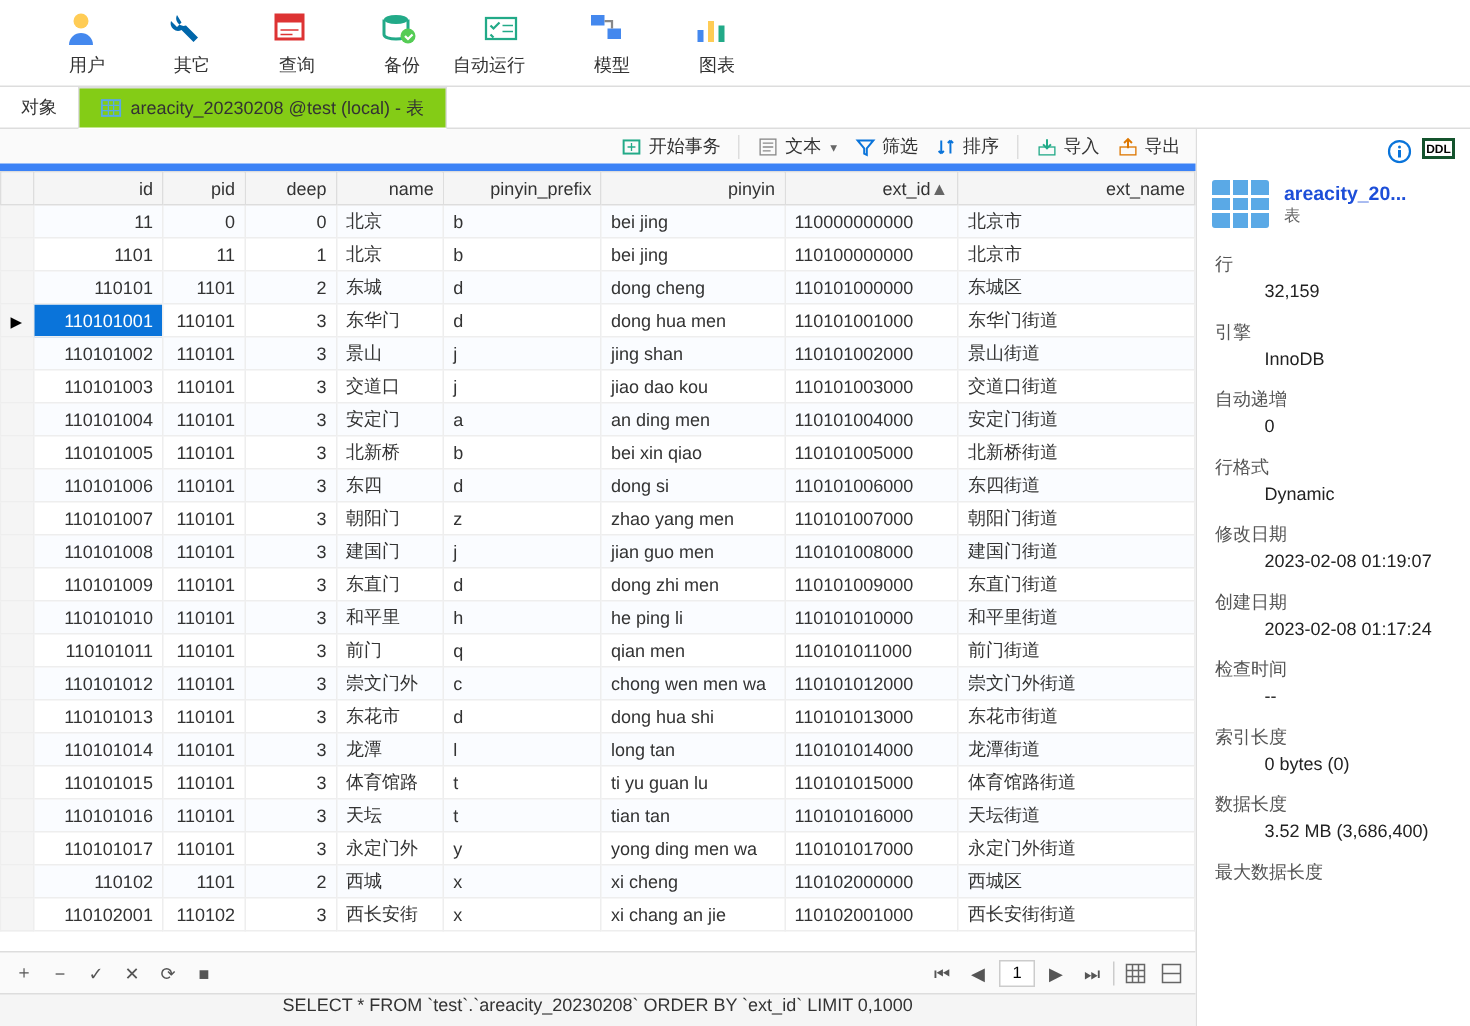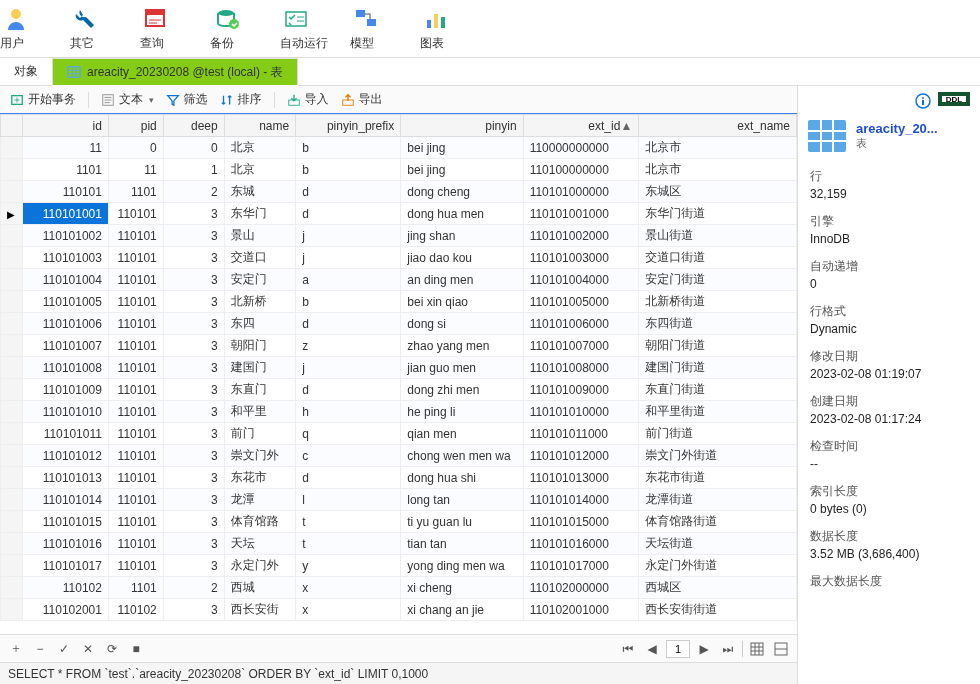--- a/index.html
+++ b/index.html
@@ -1,59 +1,59 @@
 <!DOCTYPE html>
 <html><head>
 <meta charset="utf-8">
 <style>
 * { box-sizing: border-box; margin: 0; padding: 0; font-family: "Microsoft YaHei", "Segoe UI", sans-serif; }
 body { width: 980px; height: 684px; overflow: hidden; background: #fff; display: flex; flex-direction: column; font-size: 12px; }
 .toolbar { height: 58px; display: flex; align-items: center; gap: 0; padding: 2px 0; border-bottom: 1px solid #ddd; }
-.tool-btn { display: flex; flex-direction: column; align-items: flex-start; width: 70px; gap: 2px; cursor: pointer; }
+.tool-btn { display: flex; flex-direction: column; align-items: flex-end; width: 70px; gap: 2px; cursor: pointer; }
 .tool-btn .ico { width: 32px; height: 28px; display: flex; align-items: center; justify-content: center; }
 .tool-btn span { font-size: 12px; color: #333; }
 .tabs-row { height: 28px; display: flex; align-items: center; border-bottom: 1px solid #ddd; }
 .obj-tab, .active-tab { height: 28px; display: flex; align-items: center; padding: 0 14px; font-size: 12px; color: #333; }
 .active-tab { border: 1px solid #ddd; border-bottom: 1px solid #fff; margin-bottom: -1px; background: #84cc16; gap: 6px; }
 .tab-ico { width: 14px; height: 14px; }
 .main-area { flex: 1; display: flex; overflow: hidden; }
 .left-pane { flex: 1; display: flex; flex-direction: column; border-right: 1px solid #ddd; }
-.actions-bar { height: 28px; display: flex; align-items: center; gap: 12px; padding: 0 10px; border-bottom: 1px solid #3b82f6; background: #fafafa; }
+.actions-bar { height: 28px; display: flex; align-items: center; gap: 12px; padding: 0 10px; border-bottom: 5px solid #3b82f6; background: #fafafa; justify-content: flex-end; }
 .act { display: flex; align-items: center; gap: 4px; font-size: 12px; color: #333; }
 .act .aico { width: 14px; height: 14px; }
 .grid-holder { flex: 1; overflow: auto; position: relative; }
 table.grid { border-collapse: collapse; width: 100%; }
 .grid th { background: #f5f5f5; border: 1px solid #ddd; font-weight: normal; text-align: right; padding: 3px 6px; height: 22px; font-size: 12px; color: #333; position: sticky; top: 0; }
 .grid td { border: 1px solid #eee; padding: 2px 6px; height: 22px; font-size: 12px; color: #333; white-space: nowrap; }
 .grid td.num { text-align: right; }
 .row-ind { width: 14px; background: #f5f5f5; border-right: 1px solid #ddd; }
 .grid tbody tr:nth-child(odd) td:not(.row-ind) { background: #fafcff; }
 .grid tbody tr:nth-child(even) td:not(.row-ind) { background: #fff; }
 .selected-cell { background: #0a74da !important; color: #fff !important; }
 .marker { color: #000; font-size: 10px; }
 .col-id { width: 82px; } .col-pid { width: 48px; } .col-deep { width: 58px; } .col-name { width: 68px; }
 .col-pp { width: 100px; } .col-pinyin { width: 112px; } .col-ext { width: 110px; } .col-extn { width: 150px; }
 .pager { height: 28px; display: flex; align-items: center; justify-content: space-between; border-top: 1px solid #ddd; padding: 0 6px; background: #fafafa; }
 .pager-l, .pager-r { display: flex; align-items: center; gap: 4px; }
 .pbtn { width: 20px; height: 20px; display: flex; align-items: center; justify-content: center; color: #555; cursor: pointer; border: 1px solid transparent; }
 .pgnum { width: 24px; height: 18px; font-size: 11px; text-align: center; border: 1px solid #ccc; }
-.sql-bar { height: 22px; display: flex; align-items: center; justify-content: space-between; padding: 0 8px; border-top: 1px solid #ddd; background: #f5f5f5; font-size: 12px; color: #333; }
+.sql-bar { height: 22px; display: flex; align-items: center; justify-content: space-between; padding: 0 8px; border-top: 1px solid #ddd; background: #f5f5f5; font-size: 12px; color: #333; flex-direction: column; }
 .right-pane { width: 182px; display: flex; flex-direction: column; overflow-y: auto; }
 .rp-head { display: flex; justify-content: flex-end; gap: 6px; padding: 6px 10px; }
 .rp-ico { width: 18px; height: 18px; display: flex; align-items: center; justify-content: center; cursor: pointer; }
 .rp-title-row { display: flex; align-items: center; gap: 10px; padding: 4px 10px 10px; }
 .rp-grid-ico { width: 38px; height: 32px; background: #5aa9e6; border-radius: 2px; position: relative; }
 .rp-grid-ico::before, .rp-grid-ico::after { content: ""; position: absolute; background: #fff; }
 .rp-grid-ico::before { left: 12px; top: 0; width: 2px; height: 100%; box-shadow: 12px 0 0 #fff; }
 .rp-grid-ico::after { top: 10px; left: 0; height: 2px; width: 100%; box-shadow: 0 10px 0 #fff; }
 .rp-title { font-size: 13px; font-weight: bold; color: #1d4ed8; }
 .rp-sub { font-size: 11px; color: #666; }
 .rp-field { padding: 6px 12px; }
 .rp-label { font-size: 12px; color: #555; margin-bottom: 2px; }
-.rp-val { font-size: 12px; color: #222; }
+.rp-val { font-size: 12px; color: #222; margin-left: 33px; }
 .sort-arrow { float: right; color: #666; }
 </style>
 </head>
 <body>
 
 <div class="toolbar" id="toolbar">
     <div class="tool-btn">
       <div class="ico">
         <svg width="28" height="26" viewBox="0 0 28 26">
           <circle cx="14" cy="8" r="5" fill="#fc5"></circle>
@@ -493,21 +493,21 @@
 
   <div class="right-pane">
     <div class="rp-head">
       <div class="rp-ico">
           <svg width="16" height="16" viewBox="0 0 16 16">
             <circle cx="8" cy="8" r="7" fill="none" stroke="#0a74da" stroke-width="1.5"></circle>
             <circle cx="8" cy="5" r="1" fill="#0a74da"></circle>
             <rect x="7" y="7" width="2" height="5" fill="#0a74da"></rect>
           </svg>
         </div>
-      <div class="rp-ico" style="border:4px solid #14532d;font-size:8px;font-weight:bold;width:32px;height:14px">DDL</div>
+      <div class="rp-ico" style="border:2px solid #14532d;font-size:8px;font-weight:bold;width:22px;height:14px">DDL</div>
     </div>
     <div class="rp-title-row">
       <div class="rp-grid-ico"></div>
       <div>
         <div class="rp-title">areacity_20...</div>
         <div class="rp-sub">表</div>
       </div>
     </div>
     <div id="rp-fields">
         <div class="rp-field">

